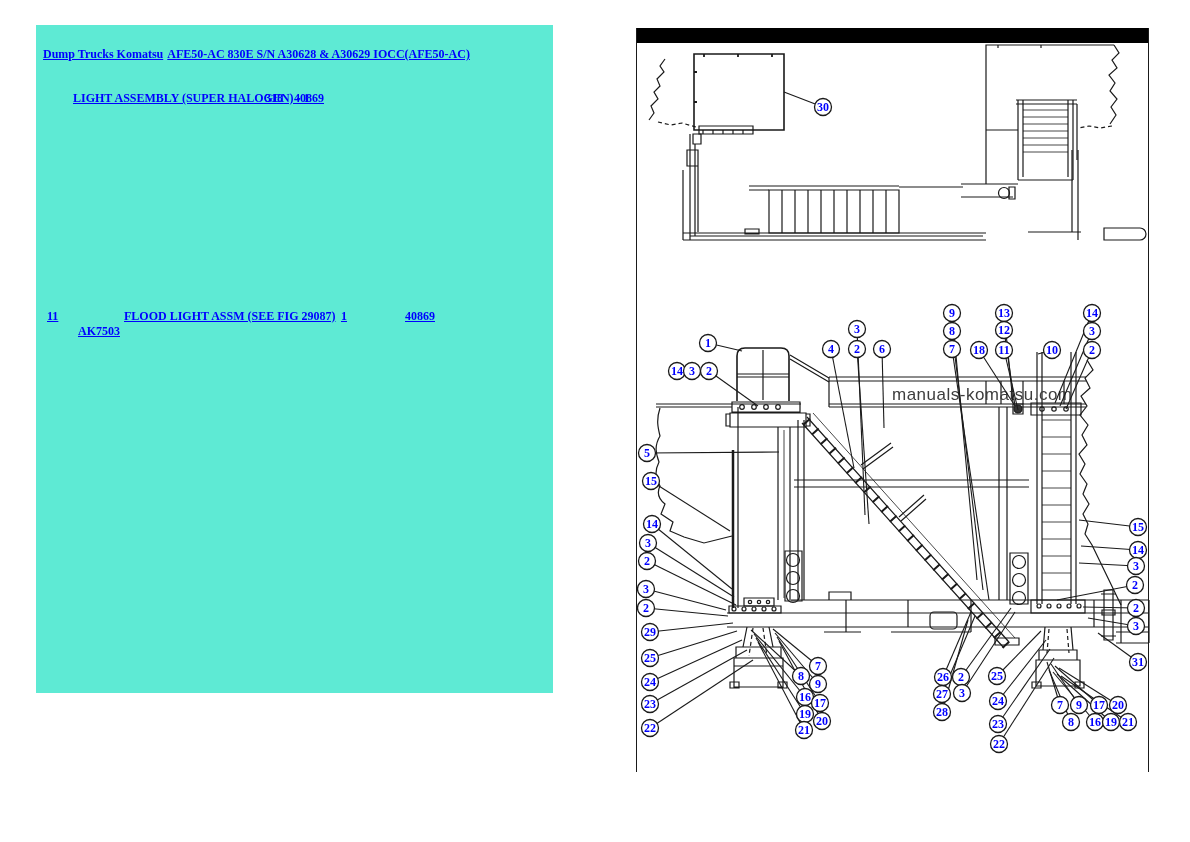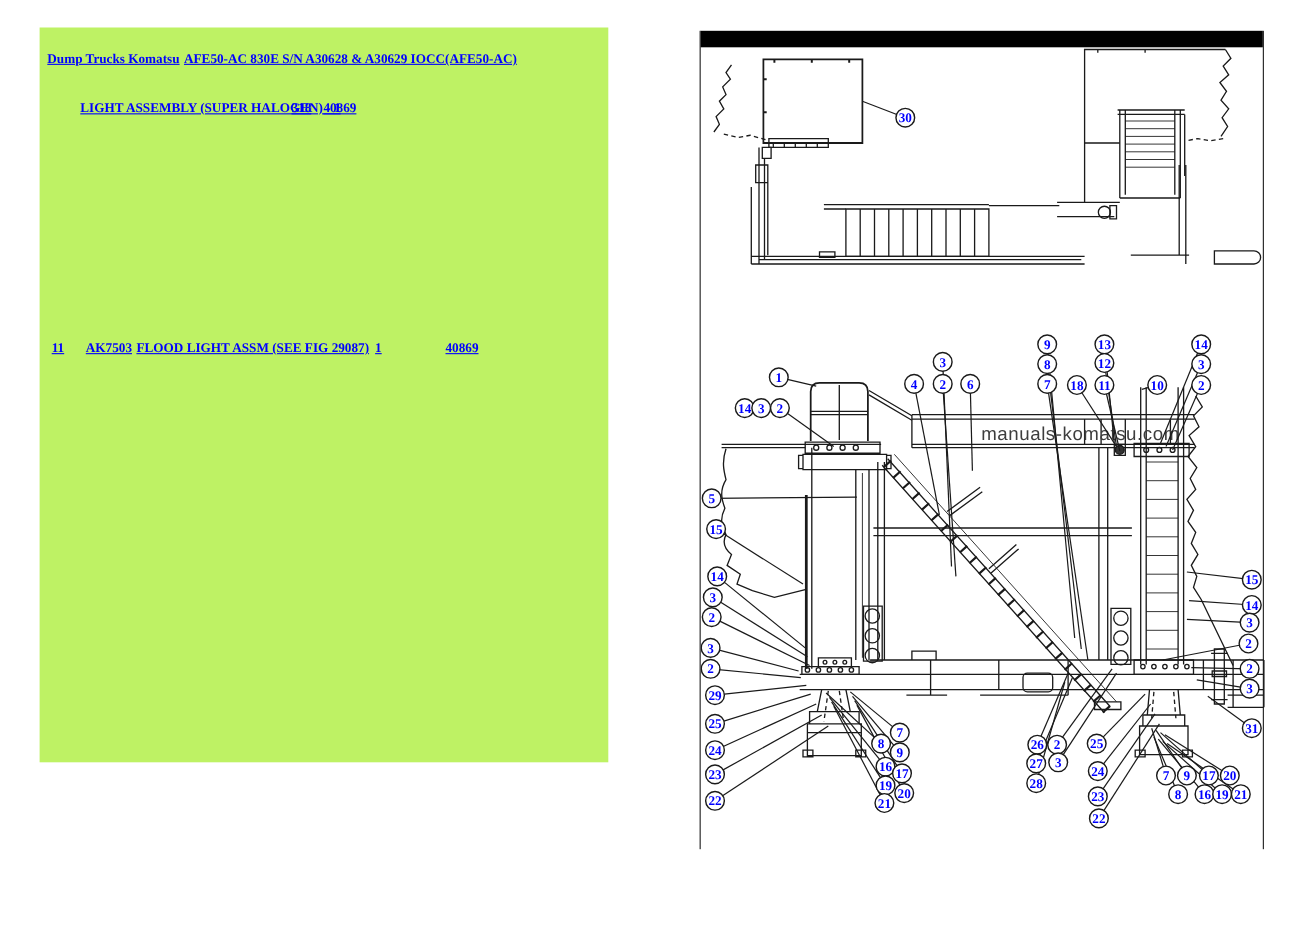--- a/index.html
+++ b/index.html
@@ -1,30 +1,30 @@
 <!DOCTYPE html>
 <html><head>
 <meta charset="utf-8">
 <style>
   html,body{margin:0;padding:0;background:#ffffff;}
   body{position:relative;width:1190px;height:842px;font-family:"Liberation Serif",serif;overflow:hidden;}
 
   
-  .left-panel{position:absolute;left:36px;top:25px;width:517px;height:668px;background:#bef264;}
+  .left-panel{position:absolute;left:36px;top:25px;width:517px;height:668px;background:#5eead4;}
   .left-panel a{color:#0000ff;text-decoration:underline;font-weight:bold;font-size:12px;white-space:nowrap;cursor:pointer;}
   .title-line{position:absolute;left:7px;top:19px;}
   .assembly-line{position:absolute;left:8px;top:66px;width:500px;height:16px;}
   .assembly-line a{position:absolute;top:0;}
   .al-0{left:0;margin-left:29px;}
   .al-1{left:221px;}
   .al-2{left:250px;}
   .part-row{position:absolute;left:0;top:284px;width:517px;height:16px;}
   .part-row a{position:absolute;top:0;}
   .pr-item{left:11px;}
-  .pr-part{left:42px;}
+  .pr-part{left:42px;margin-top:15px;}
   .pr-desc{left:88px;}
   .pr-qty{left:305px;}
   .pr-fig{left:369px;}
 
   
   .right-panel{position:absolute;left:636px;top:28px;width:513px;height:744px;background:#fff;
                border-left:1px solid #1a1a1a;border-right:1px solid #1a1a1a;box-sizing:border-box;}
   .right-panel .topbar{position:absolute;left:0;top:0;width:100%;height:15px;background:#000;}
   .right-panel svg{position:absolute;left:0;top:15px;}
   .stroked{stroke:#1a1a1a;fill:none;stroke-width:1.2;}

